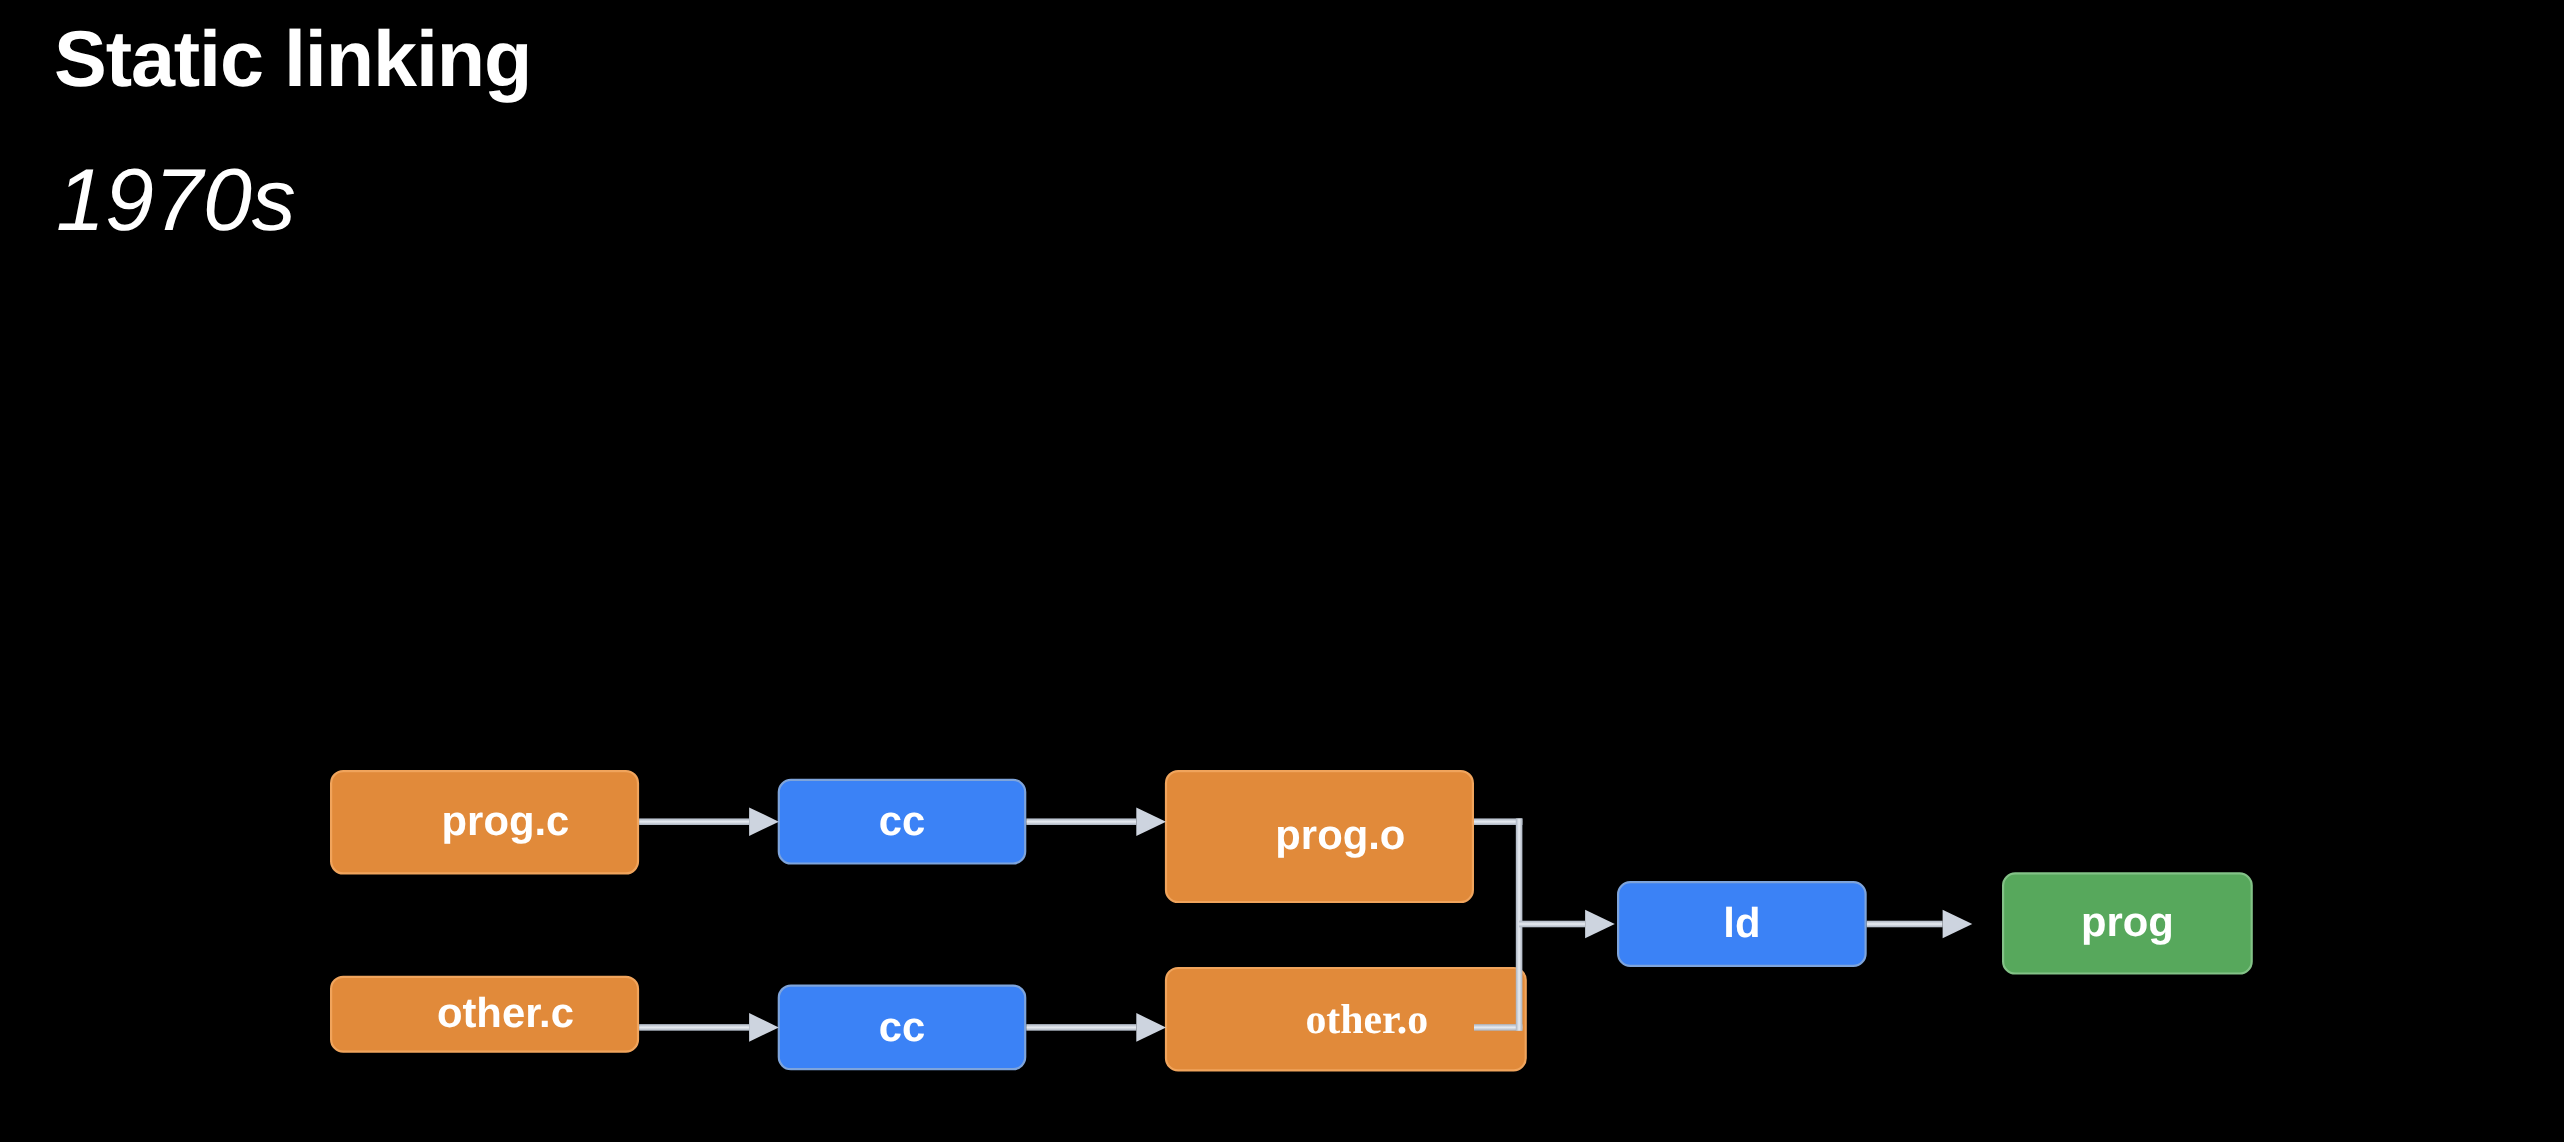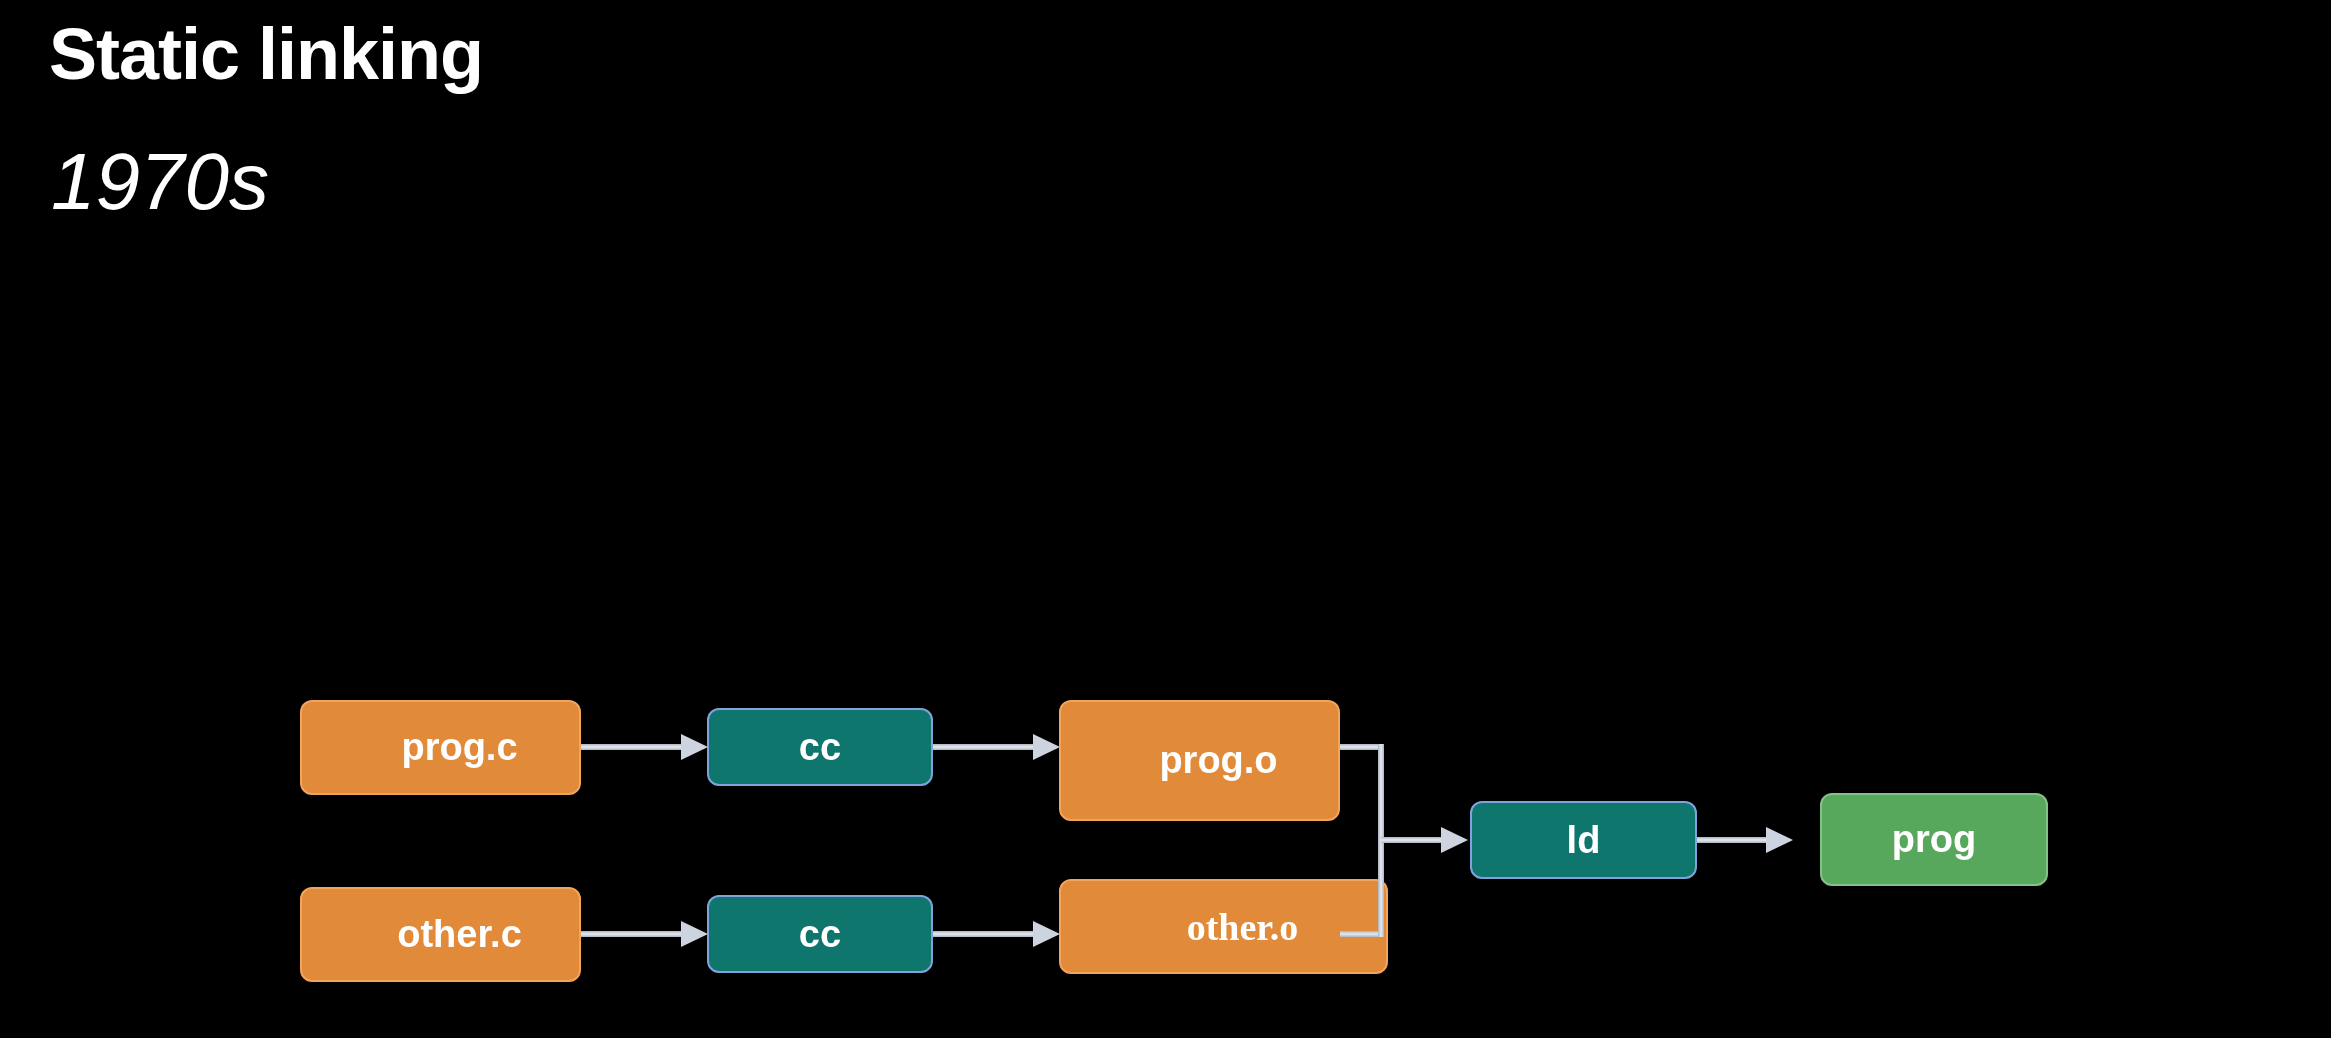--- a/index.html
+++ b/index.html
@@ -19,21 +19,21 @@
     position:absolute;left:51px;top:142px;margin:0;
     font-size:80px;font-weight:400;font-style:italic;line-height:1;
     color:#fff;white-space:nowrap;
   }
   .node{
     position:absolute;display:flex;align-items:center;justify-content:center;
     color:#fff;font-weight:700;font-size:38px;
     border-radius:12px;box-sizing:border-box;white-space:nowrap;
   }
   .node.source{background:#E18A3A;border:2px solid #F0A45C;padding-left:38px;}
-  .node.tool{background:#0f766e;border:2px solid #7EA4DB;}
+  .node.tool{background:#3b82f6;border:2px solid #7EA4DB;}
   .node.output{background:#57A85C;border:2px solid #83C287;}
   .edge{
     position:absolute;height:6px;
     background:linear-gradient(180deg,#aab3c0 0%,#e7ebf1 50%,#aab3c0 100%);
   }
   .edge.v{
     width:6px;height:auto;
     background:linear-gradient(90deg,#aab3c0 0%,#e7ebf1 50%,#aab3c0 100%);
   }
   .head{
@@ -58,21 +58,21 @@
     </div>
 
     <div class="node tool" style="left:707px;top:708px;width:226px;height:78px;">
       <span>cc</span>
     </div>
 
     <div class="node source" style="left:1059px;top:700px;width:281px;height:121px;">
       <span>prog.o</span>
     </div>
 
-    <div class="node source" style="left:300px;top:887px;width:281px;height:95px;">
+    <div class="node source" style="left:300px;top:887px;width:281px;height:70px;">
       <span>other.c</span>
     </div>
 
     <div class="node tool" style="left:707px;top:895px;width:226px;height:78px;">
       <span>cc</span>
     </div>
 
     <div class="node source" style="left:1059px;top:879px;width:329px;height:95px;font-family:Liberation Serif, serif;">
       <span>other.o</span>
     </div>

